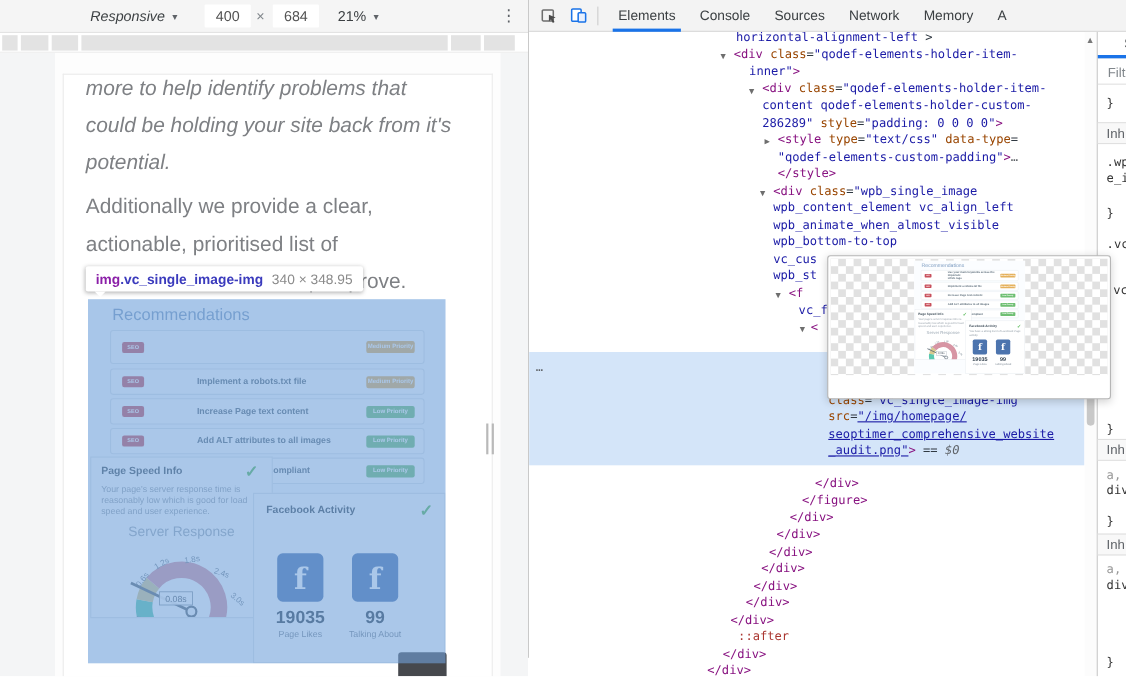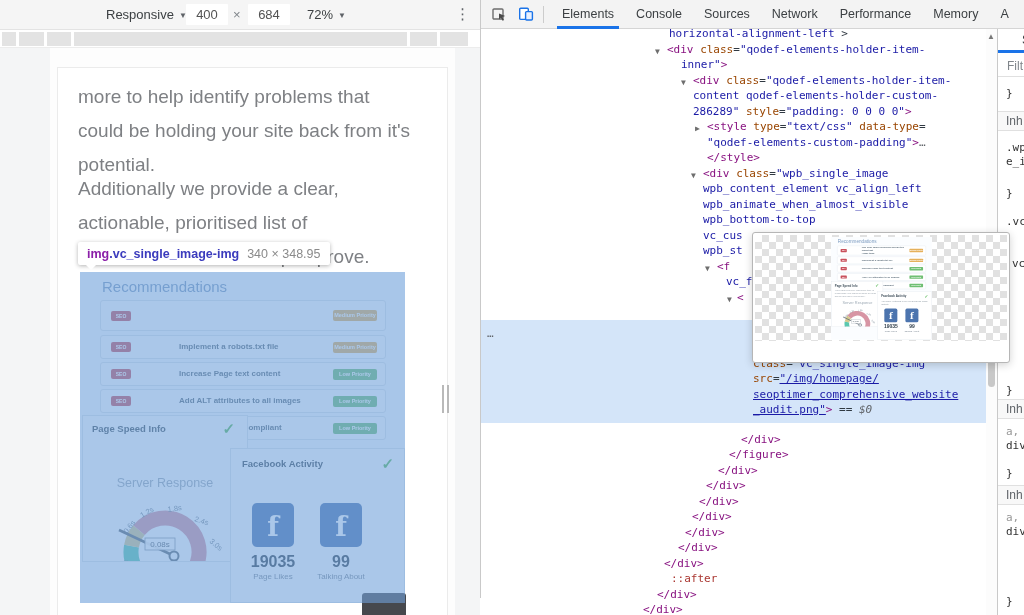--- a/index.html
+++ b/index.html
@@ -16,21 +16,21 @@
 
   
   #media-bar { position:absolute; left:0; top:30px; width:480px; height:18px; background:#fff; border-bottom:1px solid #ececec; }
   .mq-seg { position:absolute; top:2px; height:14px; background:#e3e3e3; }
 
   
   #canvas { position:absolute; left:0; top:48px; width:480px; height:567px; background:#f4f5f6; overflow:hidden; }
   #viewport { position:absolute; left:50px; top:0; width:405px; height:567px; background:#fdfdfd; }
   #page-card { position:absolute; left:57px; top:19px; width:391px; height:548px; background:#fff; border:1px solid #ebebeb; border-bottom:none; }
   .page-par { position:absolute; left:78px; width:360px; font-size:19px; line-height:34px; color:#7e8084; white-space:pre-line; }
-  #par1 { top:32px; }
+  #par1 { top:16px;font-style:italic; }
   #par2 { top:124px; }
 
   
   #audit-wrap { position:absolute; left:80px; top:224px; width:325px; height:331px; overflow:hidden; background:#fbfdff; z-index:1; }
   #hl-overlay { position:absolute; left:80px; top:224px; width:325px; height:331px; background:rgba(114,161,219,0.60); z-index:3; pointer-events:none; }
   #scroll-widget { position:absolute; left:362px; top:545px; width:44px; height:22px; background:#46484d; border-radius:3px 3px 0 0; z-index:2; }
 
   
   .audit { position:relative; width:325px; height:331px; background:#fbfdff; }
   .au-title { position:absolute; left:22px; top:6px; font-size:15px; color:#7d9cc0; }
@@ -109,28 +109,28 @@
   #mini-clip { position:absolute; left:76px; top:2px; width:101px; height:103px; overflow:hidden; background:#fff; }
   #audit-mini { transform:scale(0.31); transform-origin:0 0; }
   #preview-caption { position:absolute; left:0; bottom:4px; width:100%; text-align:center; font-size:12.5px; color:#202124; }
 </style>
 </head>
 <body>
 
 <div id="stage">
 
   <div id="device-toolbar">
-    <div class="dt-item" style="left:106px;">
+    <div class="dt-item" style="left:82px;font-style:italic;">
       <span>Responsive</span><span class="dt-caret">▼</span>
     </div>
     <div class="dt-box" style="left:186px;">400</div>
     <div class="dt-item" id="dim-times">×</div>
     <div class="dt-box" style="left:248px;">684</div>
     <div class="dt-item" style="left:307px;">
-      <span>72%</span><span class="dt-caret">▼</span>
+      <span>21%</span><span class="dt-caret">▼</span>
     </div>
     <div id="dt-kebab">⋮</div>
   </div>
 
   <div id="media-bar">
     <div class="mq-seg" style="left:2px;width:14px;"></div>
     <div class="mq-seg" style="left:19px;width:25px;"></div>
     <div class="mq-seg" style="left:47px;width:24px;"></div>
     <div class="mq-seg" style="left:74px;width:333px;"></div>
     <div class="mq-seg" style="left:410px;width:27px;"></div>
@@ -170,20 +170,23 @@
             <span class="au-pill low">Low Priority</span>
           </div>
           <div class="au-row">
             <span class="au-badge">SEO</span>
             <span class="au-rowtext" style="margin-left: 113px;">compliant</span>
             <span class="au-pill low">Low Priority</span>
           </div>
           <div class="au-ps">
             <div class="au-ps-t">Page Speed Info</div>
             <div class="au-check ps">✓</div>
+            <div class="au-ps-b">Your page's server response time is
+reasonably low which is good for load
+speed and user experience.</div>
             <div class="au-sr">Server Response</div>
             <svg width="140" height="84" viewBox="0 0 140 84" class="au-gauge">
               <path d="M38.9 75.8 A34 34 0 0 1 36.5 56.1" fill="none" stroke="#5bc8af" stroke-width="15"></path>
               <path d="M36.5 56.1 A34 34 0 0 1 44 40.1" fill="none" stroke="#d6c98e" stroke-width="15"></path>
               <path d="M44 40.1 A34 34 0 0 1 101.1 75.8" fill="none" stroke="#d795a4" stroke-width="15"></path>
               <text x="30" y="78" transform="rotate(-62 30 78)" font-size="7.5" fill="#7a8894" font-family="Liberation Sans, sans-serif">0s</text>
               <text x="32" y="44" transform="rotate(-52 32 44)" font-size="7.5" fill="#7a8894" font-family="Liberation Sans, sans-serif">0.6s</text>
               <text x="47" y="28" transform="rotate(-30 47 28)" font-size="7.5" fill="#7a8894" font-family="Liberation Sans, sans-serif">1.2s</text>
               <text x="73" y="22" transform="rotate(-8 73 22)" font-size="7.5" fill="#7a8894" font-family="Liberation Sans, sans-serif">1.8s</text>
               <text x="99" y="31" transform="rotate(18 99 31)" font-size="7.5" fill="#7a8894" font-family="Liberation Sans, sans-serif">2.4s</text>
@@ -230,21 +233,20 @@
           <rect x="1.7" y="2.2" width="8.6" height="11.2" rx="1" fill="#fff" stroke="#1a73e8" stroke-width="1.4"></rect>
           <rect x="7.6" y="5.6" width="6.8" height="8.4" rx="1" fill="#e8f0fe" stroke="#1a73e8" stroke-width="1.4"></rect>
         </svg>
       </div>
       <div class="tb-sep"></div>
       <div id="tabs-host" style="display:flex;">
           <div class="dt-tab active">Elements</div>
           <div class="dt-tab">Console</div>
           <div class="dt-tab">Sources</div>
           <div class="dt-tab">Network</div>
-          <div class="dt-tab">Performance</div>
           <div class="dt-tab">Memory</div>
           <div class="dt-tab">A</div>
         </div>
     </div>
 
     <div id="code-area">
       <div id="dom-selection"></div>
       <div id="code-lines-host">
           <div class="code-line" style="left: 188px; top: -3px;"><span style="color: rgb(26, 26, 166);">horizontal-alignment-left</span><span style="color: rgb(48, 57, 66);"> &gt;</span></div>
           <div class="code-line" style="left: 186px; top: 13px;"><span class="tw" style="left: -12px;">▼</span><span style="color: rgb(136, 18, 128);">&lt;div </span><span style="color: rgb(153, 69, 0);">class</span><span style="color: rgb(48, 57, 66);">=</span><span style="color: rgb(26, 26, 166);">"qodef-elements-holder-item-</span></div>

